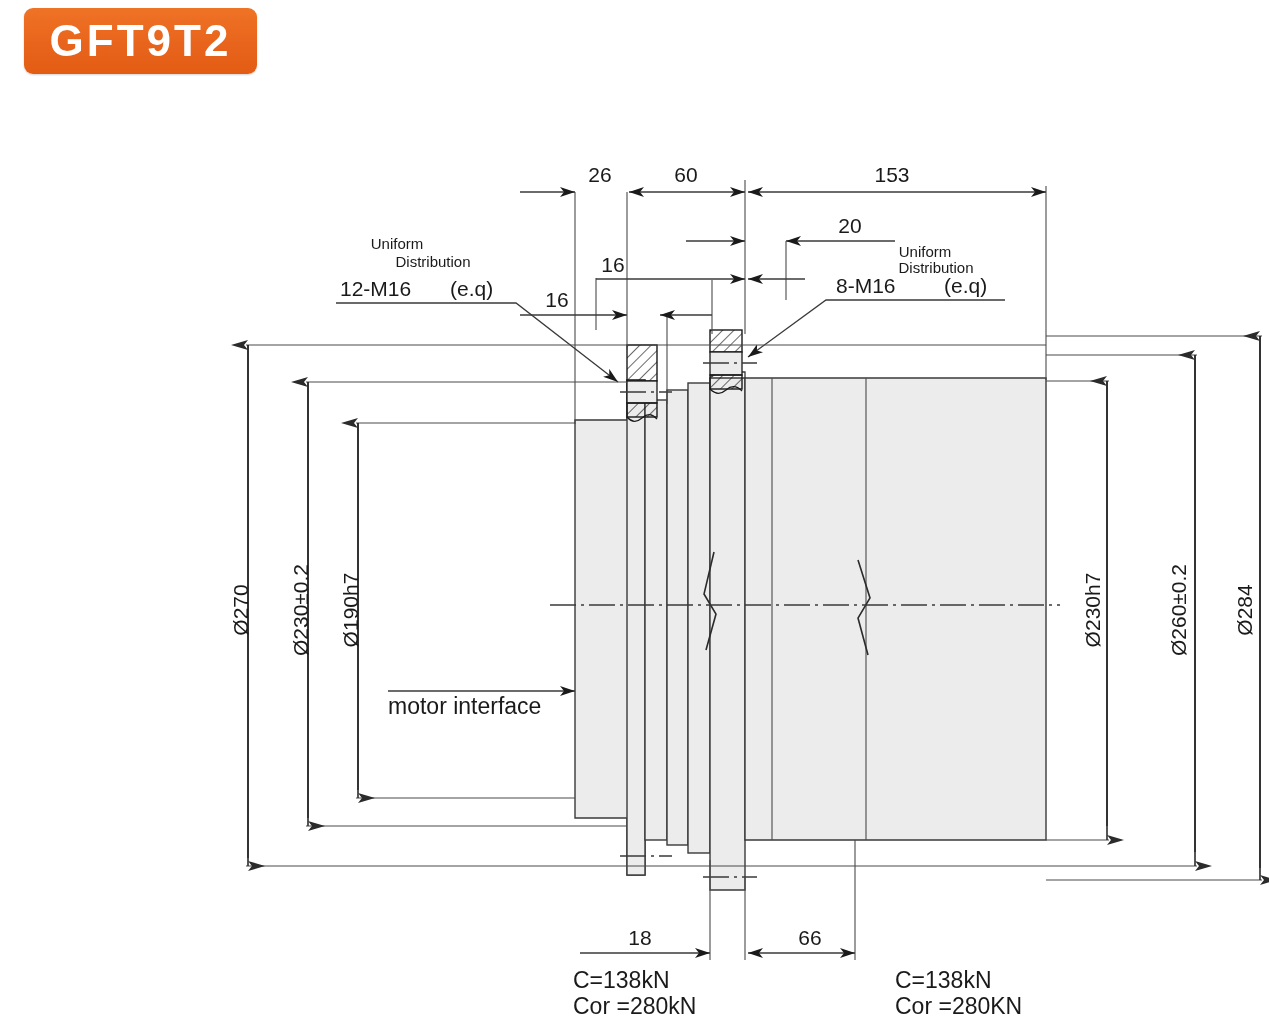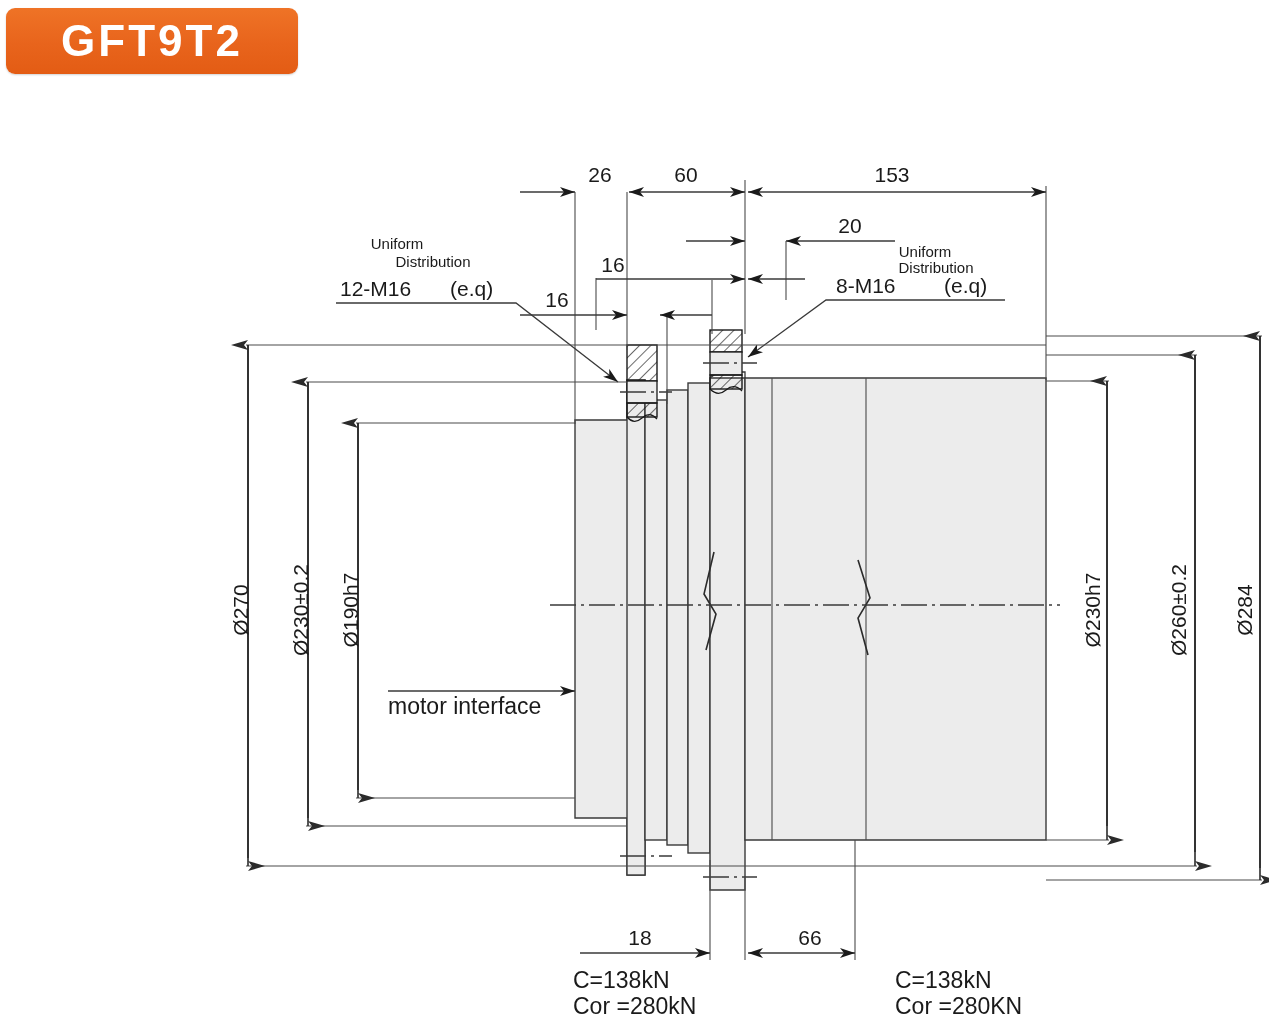--- a/index.html
+++ b/index.html
@@ -1,19 +1,19 @@
 <!DOCTYPE html>
 <html><head>
 <meta charset="utf-8">
 <title>GFT9T2</title>
 <style>
   html,body{margin:0;padding:0;background:#ffffff;}
   body{width:1269px;height:1018px;position:relative;overflow:hidden;
        font-family:"Liberation Sans","DejaVu Sans",sans-serif;color:#1a1a1a;}
-  #badge{position:absolute;left:6px;top:8px;width:292px;height:66px;
+  #badge{position:absolute;left:24px;top:8px;width:233px;height:66px;
          border-radius:9px;display:flex;align-items:center;justify-content:center;
          background:linear-gradient(180deg,#ef7326 0%,#e8641c 55%,#e35c14 100%);
          box-shadow:0 1px 2px rgba(0,0,0,.18);}
   #badge span{color:#fff;font-size:44px;font-weight:bold;letter-spacing:3px;
               line-height:1;font-family:"Liberation Sans","DejaVu Sans",sans-serif;}
   svg{position:absolute;left:0;top:0;}
   .dimtxt{font-size:21px;fill:#1a1a1a;font-family:"Liberation Sans","DejaVu Sans",sans-serif;}
   .dimtxt.sm{font-size:15px;}
   .bodytxt{font-size:23px;fill:#1a1a1a;font-family:"Liberation Sans","DejaVu Sans",sans-serif;}
   .ln{stroke:#3a3a3a;stroke-width:1.3;fill:none;}

